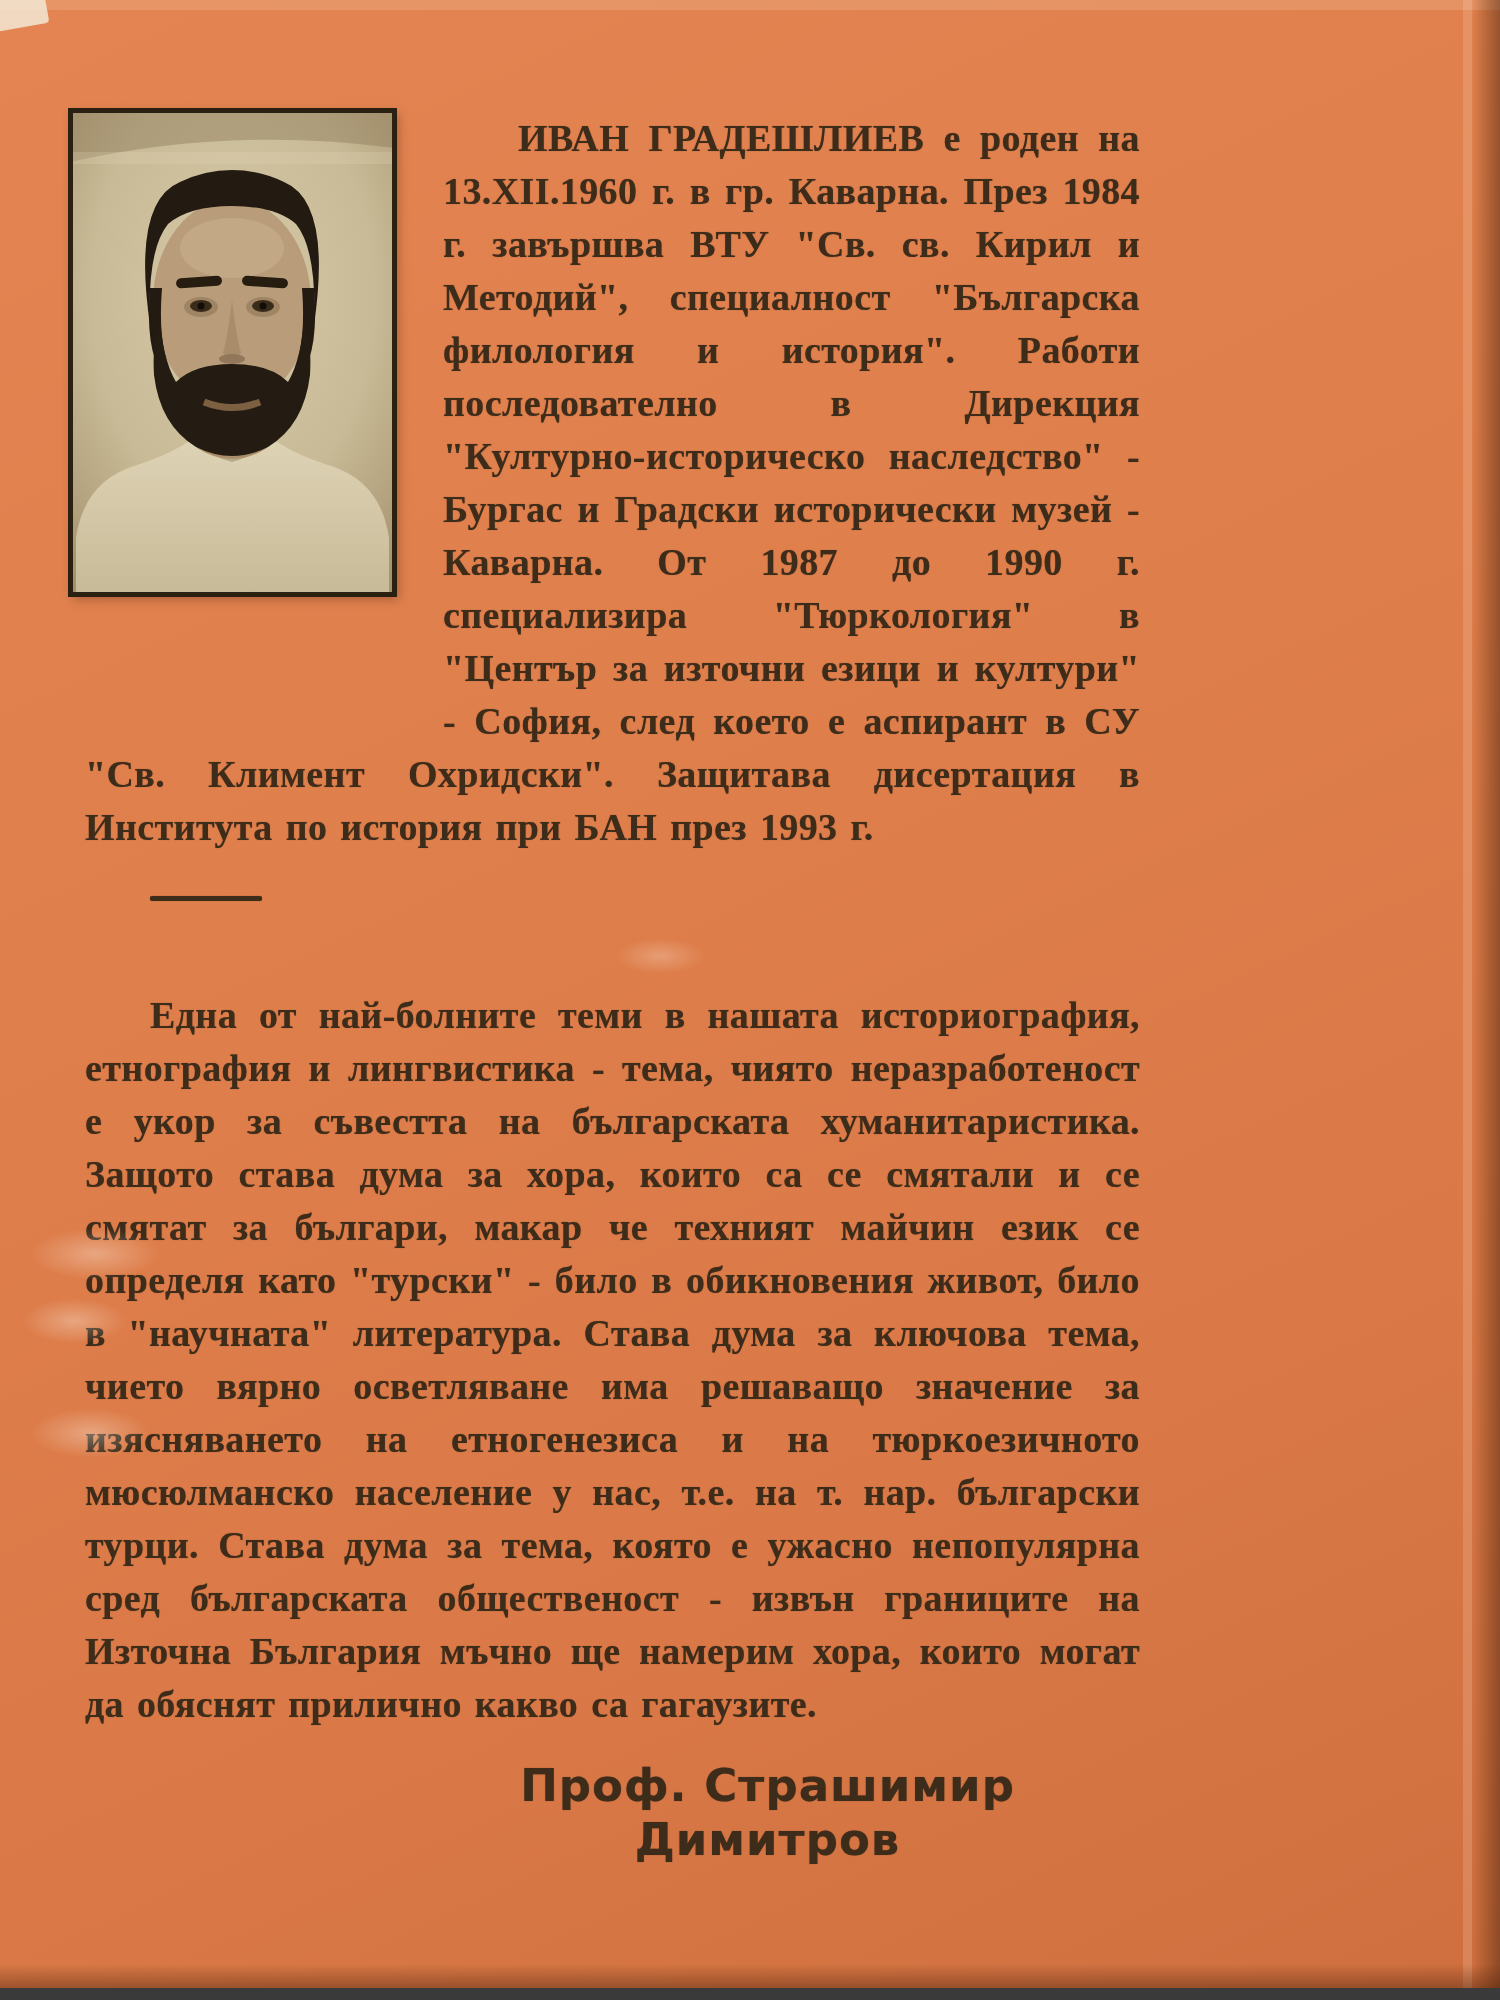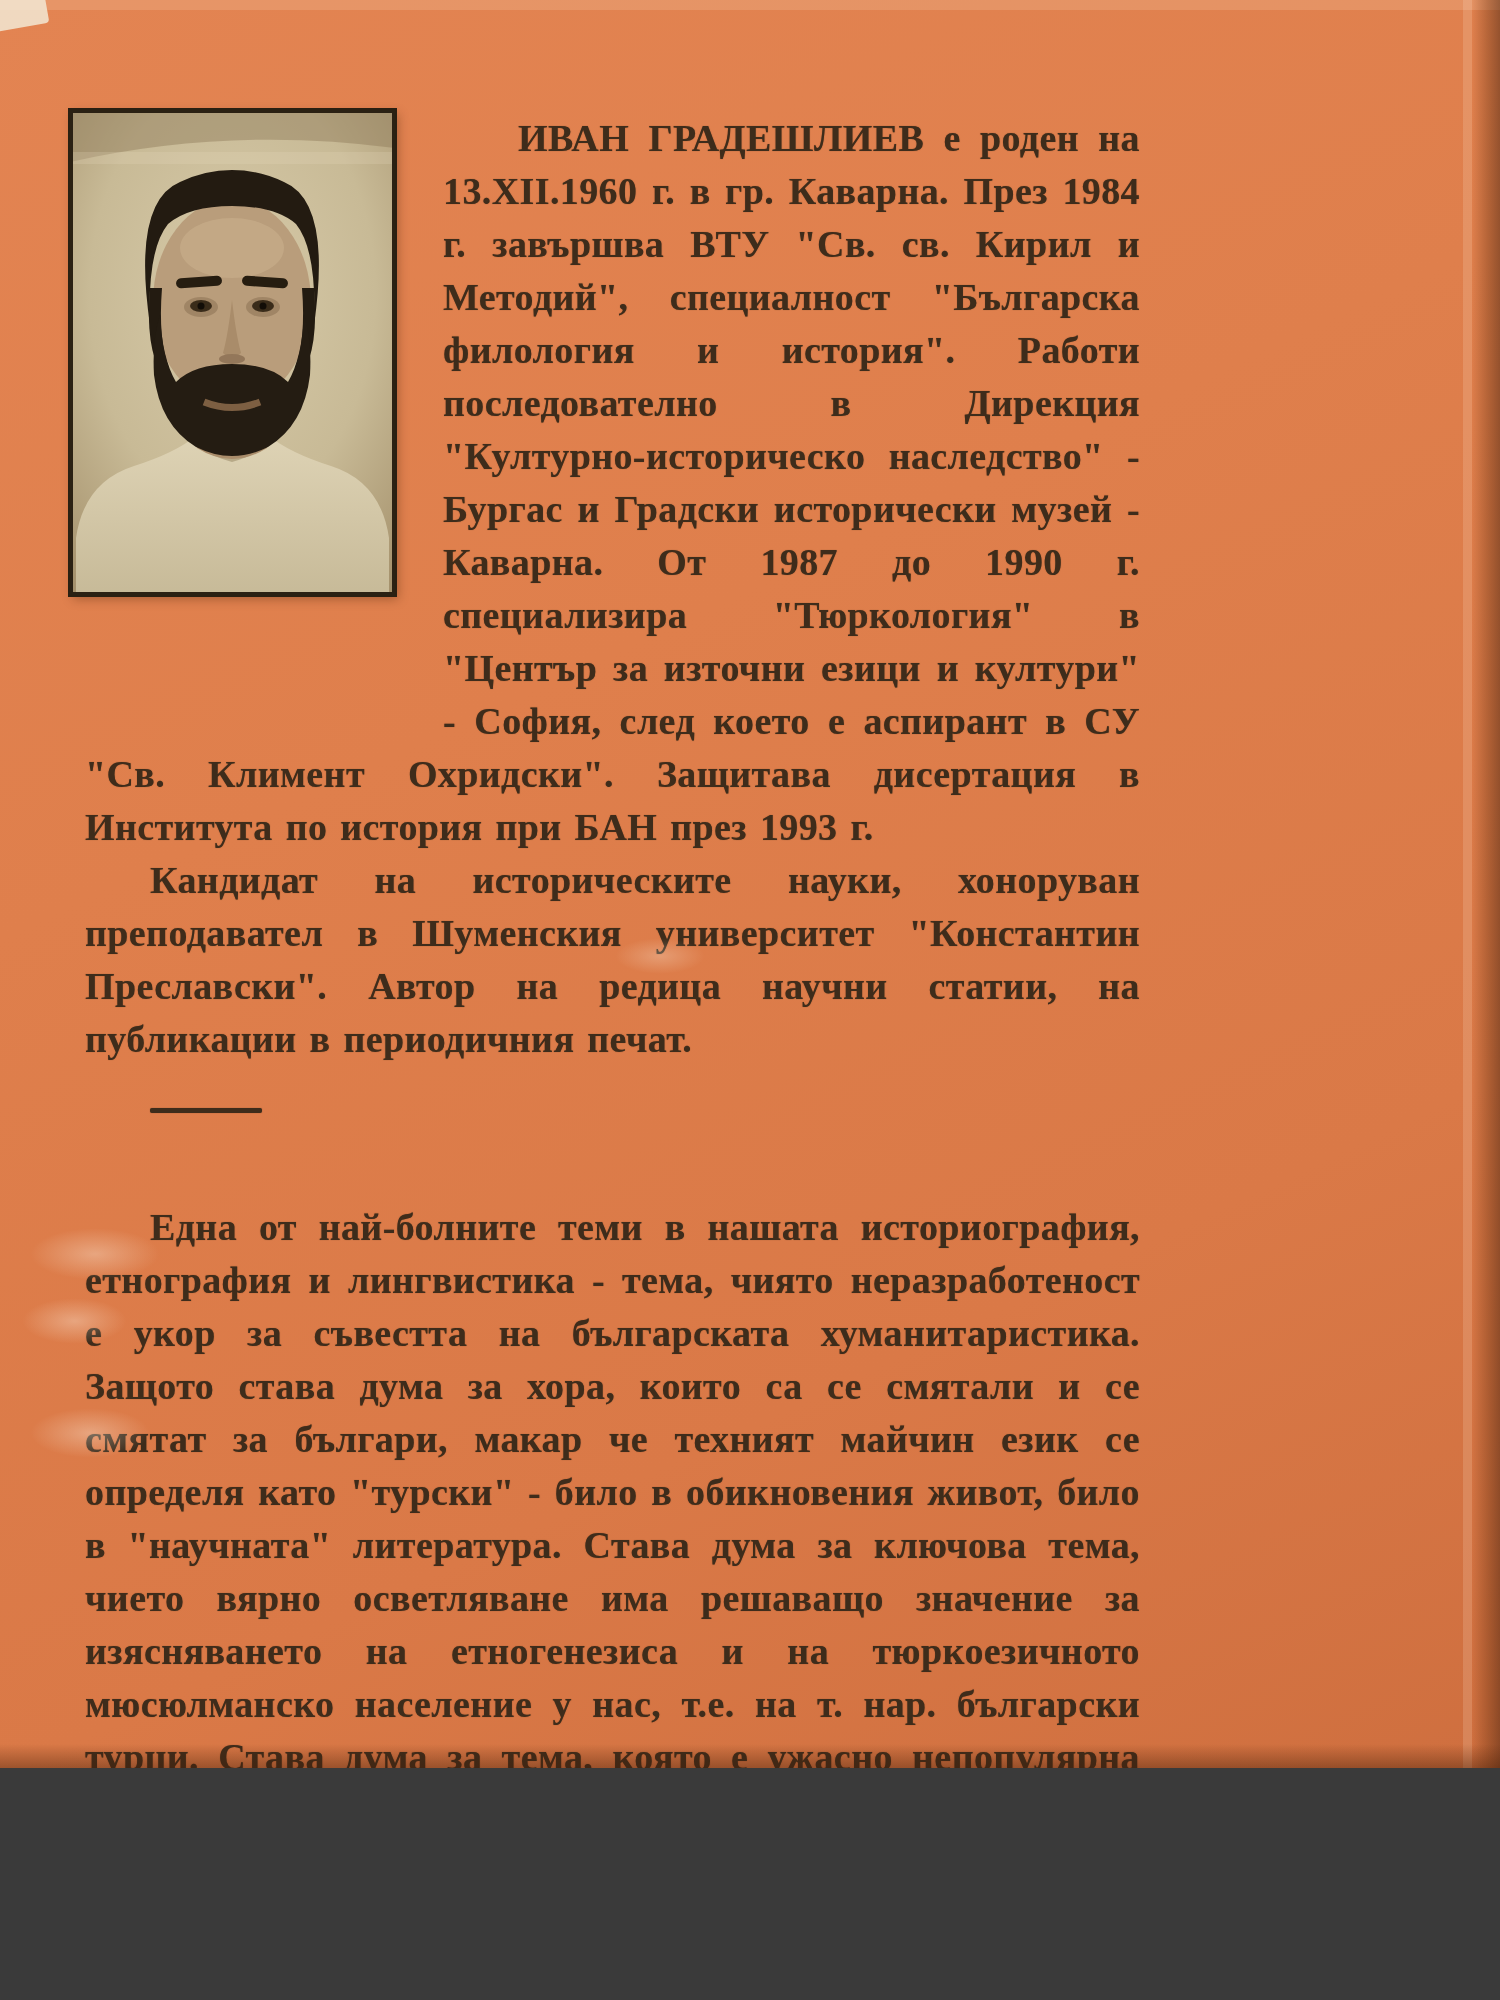--- a/index.html
+++ b/index.html
@@ -1,18 +1,18 @@
 <!DOCTYPE html>
 <html><head>
 <meta charset="utf-8">
 <style>
   html,body{margin:0;padding:0;background:#3a3a3a;}
   .page{
     position:relative;
-    width:1500px;height:1768px;
+    width:1500px;height:1988px;
     overflow:hidden;
     background:linear-gradient(155deg,#e38452 0%,#df7f4c 38%,#da7947 72%,#cf6f3f 100%);
     font-family:"Liberation Serif","DejaVu Serif",serif;
     color:#3e2c1b;
   }
   .content{position:relative;padding:112px 360px 0 85px;}
   .photo-wrap{float:left;width:325px;height:620px;margin:-2px 48px 0 -15px;}
   .photo-wrap svg{display:block;width:325px;height:485px;box-shadow:0 0 0 2px #2a2012,3px 4px 10px rgba(60,25,5,.35);}
   .para{
     margin:0;font-size:38px;line-height:53px;font-weight:700;
@@ -95,21 +95,20 @@
         <ellipse cx="162" cy="249" rx="13" ry="5" fill="#93775a"></ellipse>
 
         <path d="M90 205 Q92 248 106 272 Q124 254 162 254 Q200 254 218 272 Q232 248 234 205 Q242 230 240 265 Q234 315 198 337 Q162 355 126 337 Q90 315 84 265 Q82 230 90 205 Z" fill="#241c12"></path>
         <path d="M134 292 Q162 303 190 292" stroke="#7d5f42" stroke-width="7" fill="none"></path>
 
         <rect x="1.5" y="1.5" width="322" height="482" fill="none" stroke="#2b2113" stroke-width="3"></rect>
       </svg>
     </div>
 
     <p class="para first">ИВАН ГРАДЕШЛИЕВ е роден на 13.XII.1960 г. в гр. Каварна. През 1984 г. завършва ВТУ "Св. св. Кирил и Методий", специалност "Българска филология и история". Работи последователно в Дирекция "Културно-историческо наследство" - Бургас и Градски исторически музей - Каварна. От 1987 до 1990 г. специализира "Тюркология" в "Център за източни езици и култури" - София, след което е аспирант в СУ "Св. Климент Охридски". Защитава дисертация в Института по история при БАН през 1993 г.</p>
-    <p class="para indent">Кандидат на историческите науки, хоноруван преподавател в Шуменския университет "Константин Преславски". Автор на редица научни статии, на публикации в периодичния печат.</p>
 
     <div class="divider"></div>
 
     <p class="para indent">Една от най-болните теми в нашата историография, етнография и лингвистика - тема, чиято неразработеност е укор за съвестта на българската хуманитаристика. Защото става дума за хора, които са се смятали и се смятат за българи, макар че техният майчин език се определя като "турски" - било в обикновения живот, било в "научната" литература. Става дума за ключова тема, чието вярно осветляване има решаващо значение за изясняването на етногенезиса и на тюркоезичното мюсюлманско население у нас, т.е. на т. нар. български турци. Става дума за тема, която е ужасно непопулярна сред българската общественост - извън границите на Източна България мъчно ще намерим хора, които могат да обяснят прилично какво са гагаузите.</p>
 
     <div class="signature">Проф. Страшимир Димитров</div>
   </div>
 
   <div class="edge-top"></div>
   <div class="edge-right-hl"></div>

